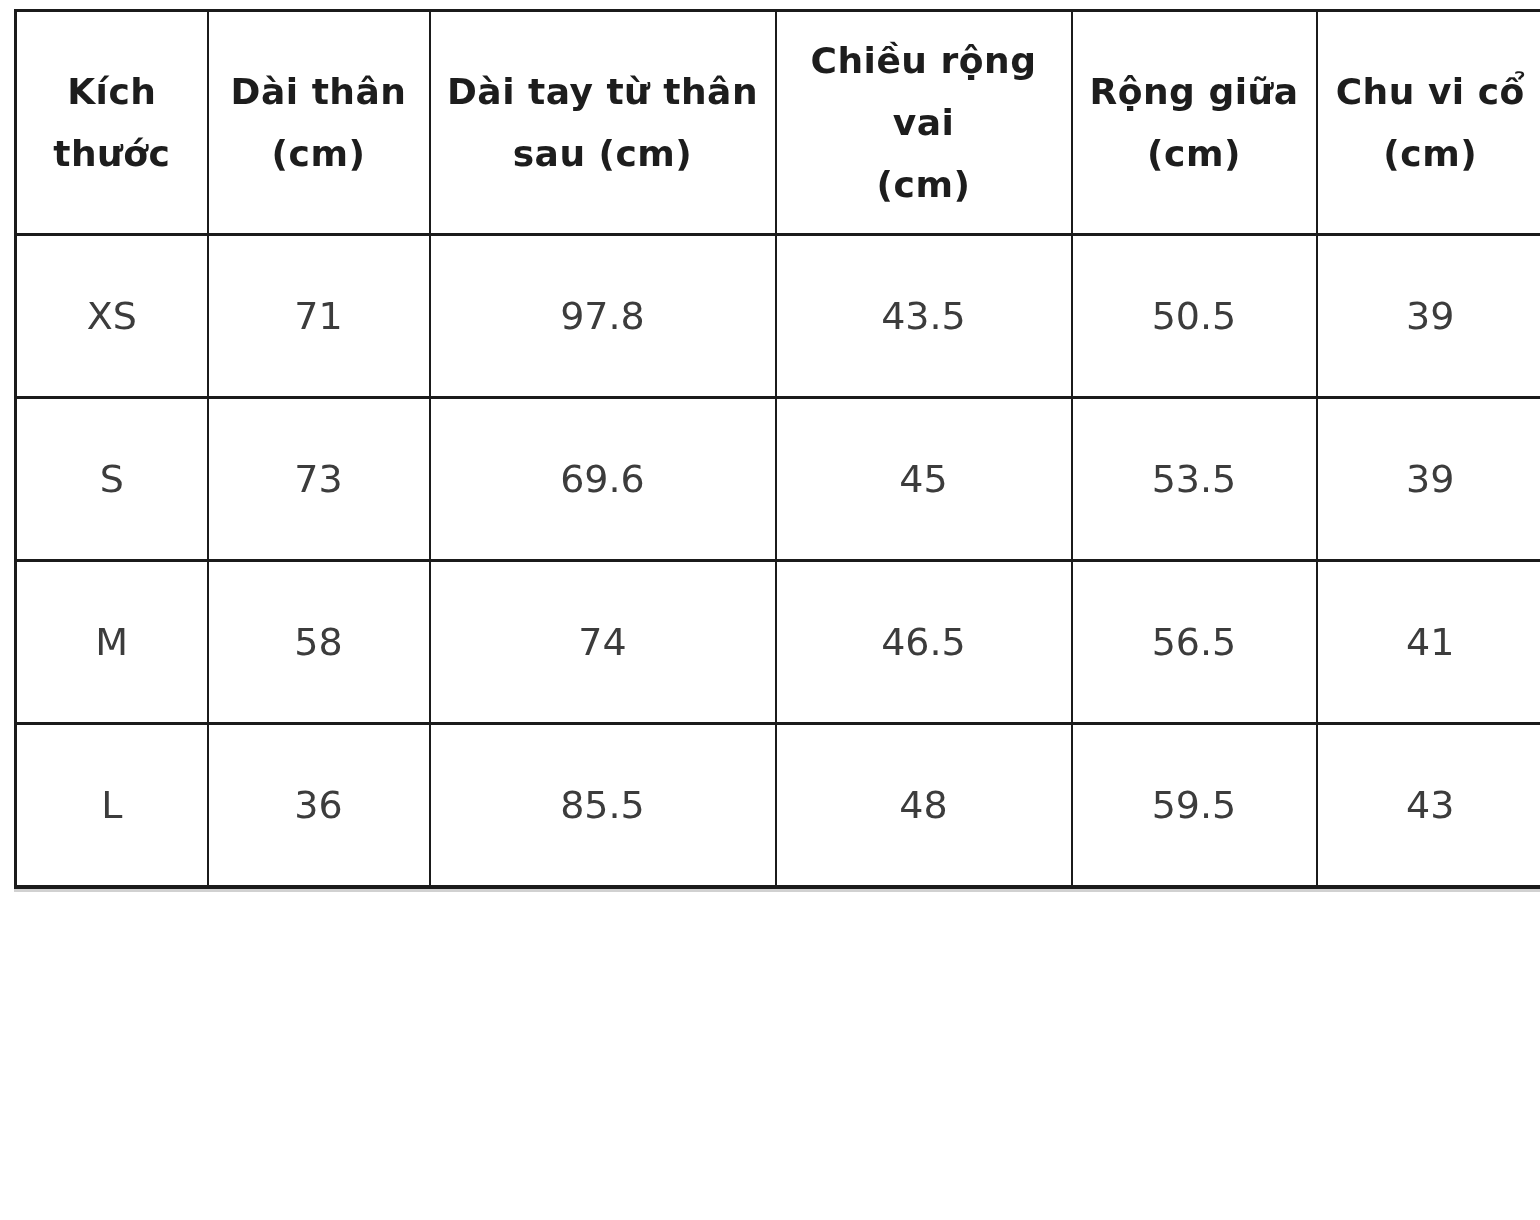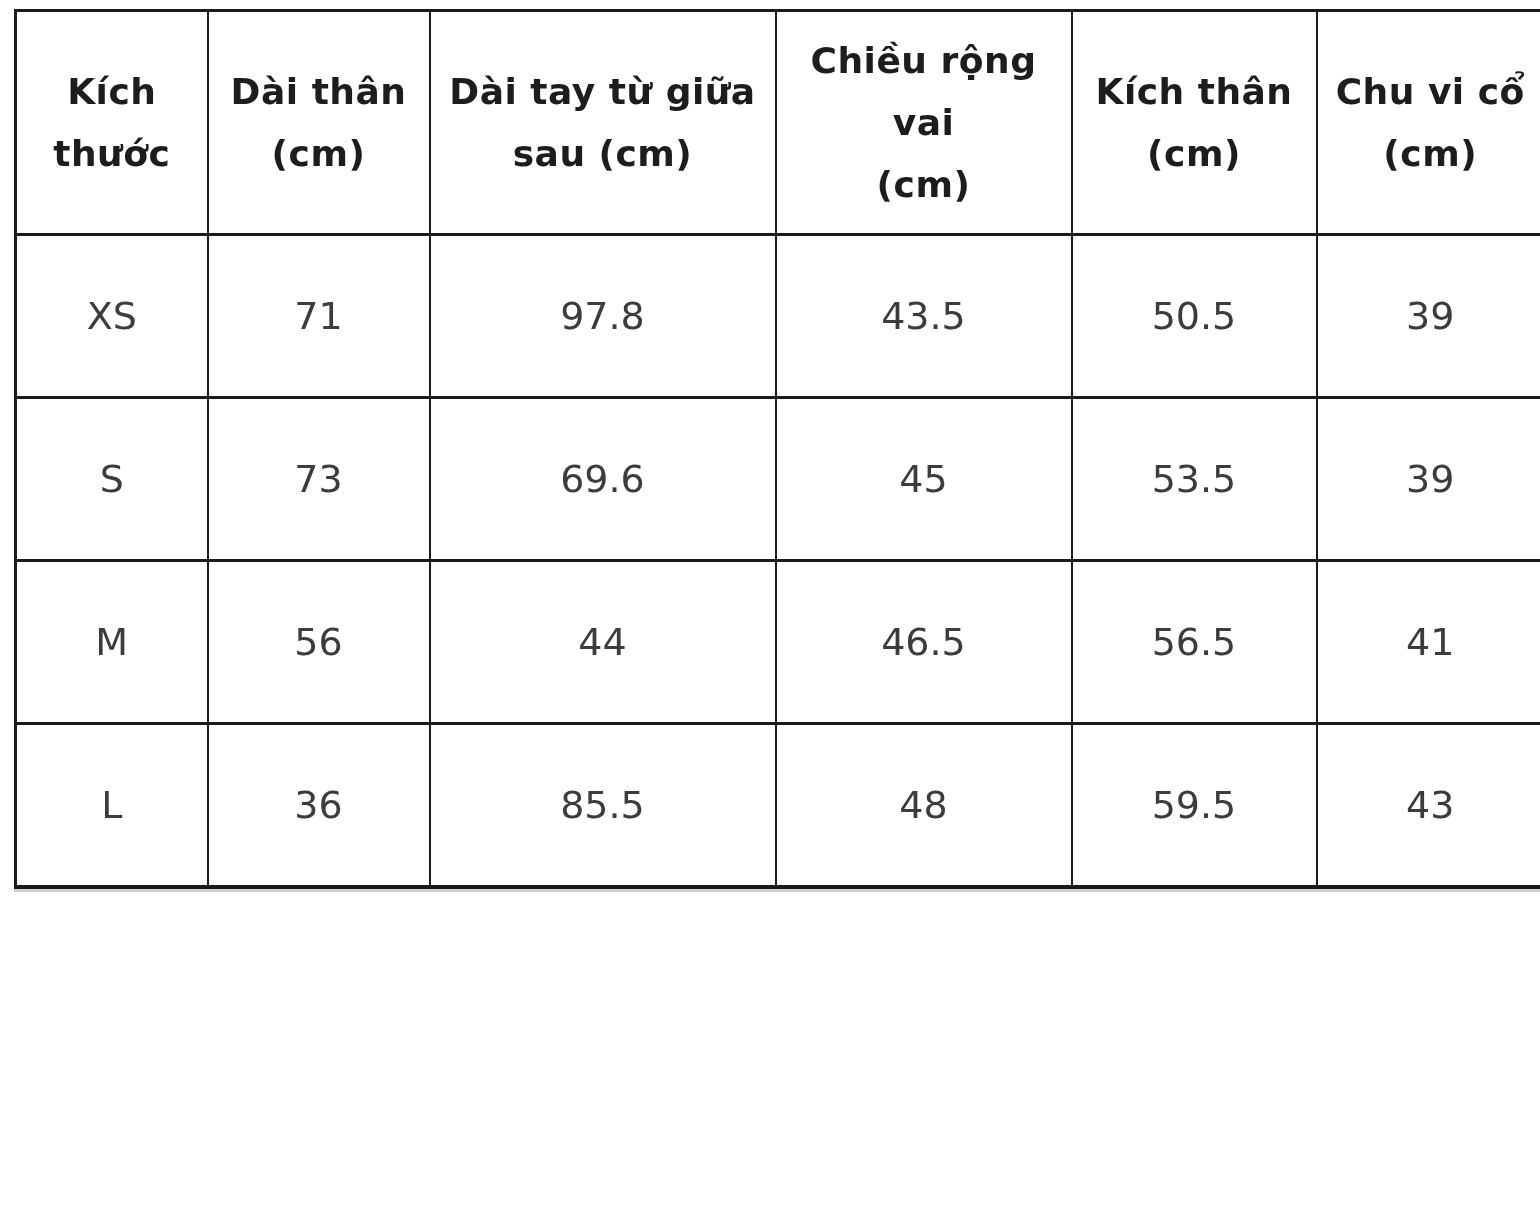--- a/index.html
+++ b/index.html
@@ -65,29 +65,29 @@
     <tr>
       <th>
         <span class="hl">Kích</span>
         <span class="hl">thước</span>
       </th>
       <th>
         <span class="hl">Dài thân</span>
         <span class="hl">(cm)</span>
       </th>
       <th>
-        <span class="hl">Dài tay từ giữa</span>
+        <span class="hl">Dài tay từ thân</span>
         <span class="hl">sau (cm)</span>
       </th>
       <th>
         <span class="hl">Chiều rộng vai</span>
         <span class="hl">(cm)</span>
       </th>
       <th>
-        <span class="hl">Kích thân</span>
+        <span class="hl">Rộng giữa</span>
         <span class="hl">(cm)</span>
       </th>
       <th>
         <span class="hl">Chu vi cổ</span>
         <span class="hl">(cm)</span>
       </th>
     </tr>
   </thead>
   <tbody>
     <tr>
@@ -101,22 +101,22 @@
     <tr>
       <td>S</td>
       <td>73</td>
       <td>69.6</td>
       <td>45</td>
       <td>53.5</td>
       <td>39</td>
     </tr>
     <tr>
       <td>M</td>
-      <td>56</td>
-      <td>44</td>
+      <td>58</td>
+      <td>74</td>
       <td>46.5</td>
       <td>56.5</td>
       <td>41</td>
     </tr>
     <tr>
       <td>L</td>
       <td>36</td>
       <td>85.5</td>
       <td>48</td>
       <td>59.5</td>

